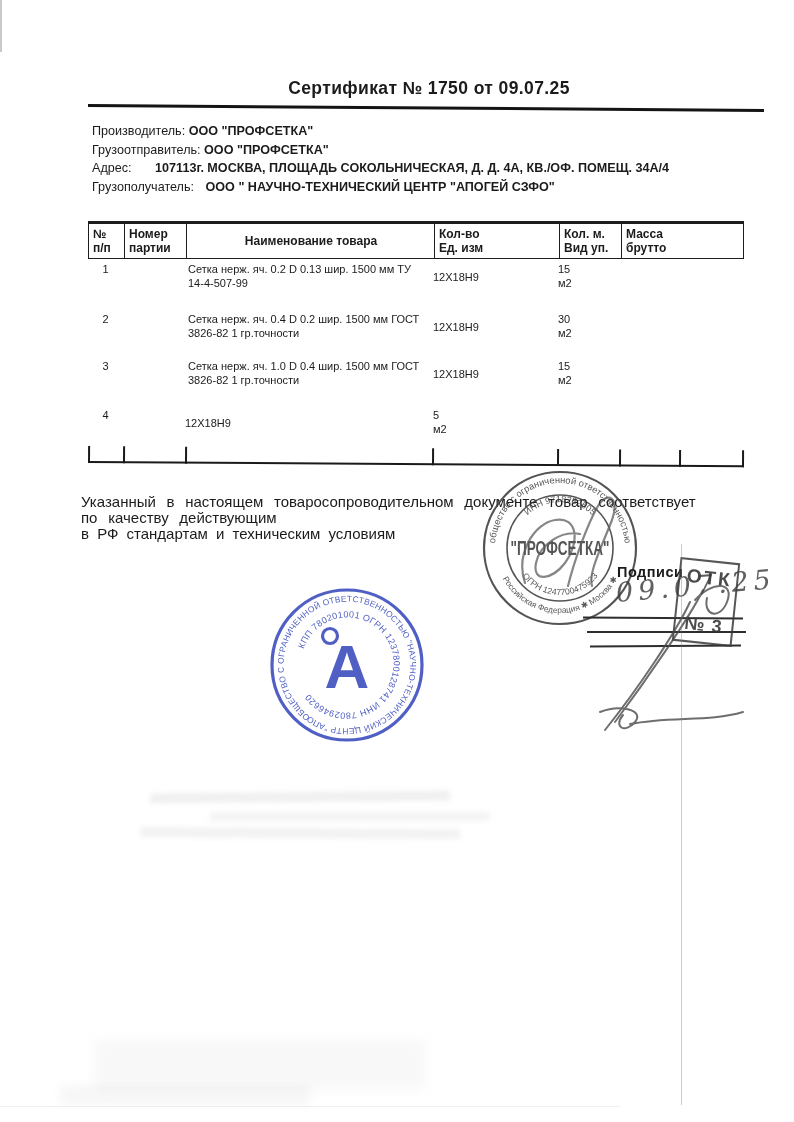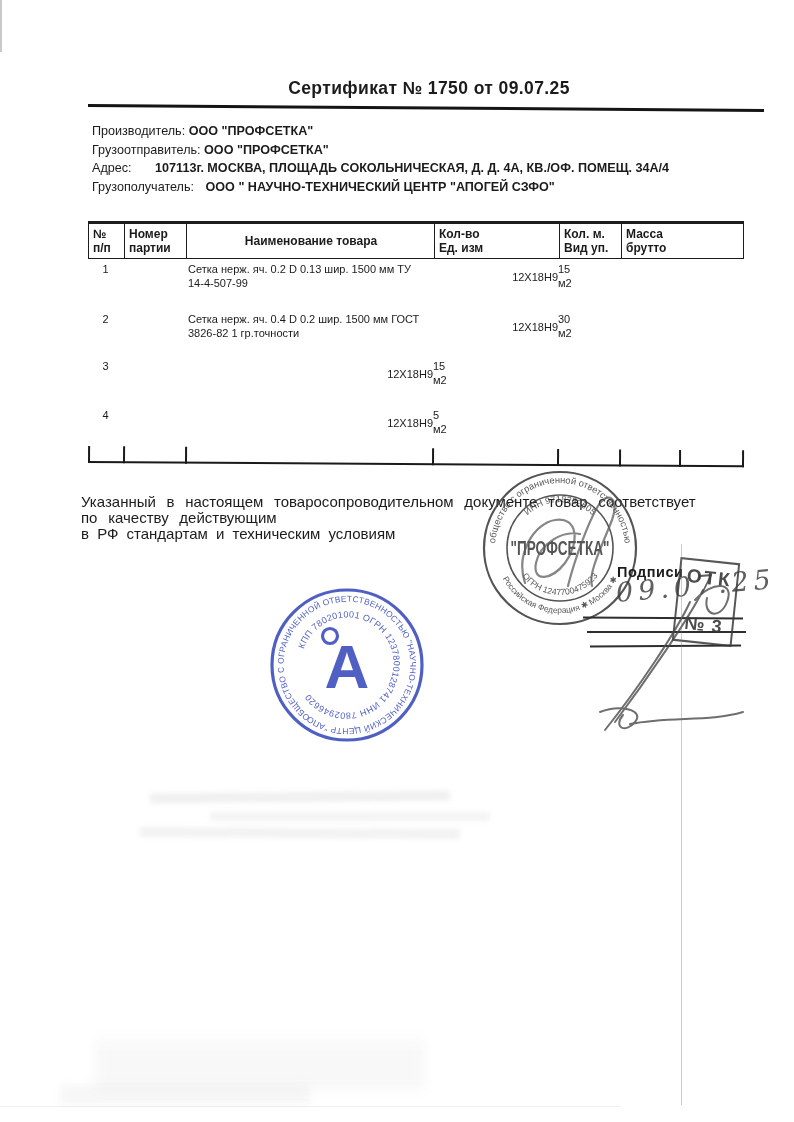--- a/index.html
+++ b/index.html
@@ -25,21 +25,21 @@
          border:1.7px solid #1d1d1d;border-top-width:3.2px;}
   .thc{display:flex;flex-direction:column;justify-content:center;font-weight:bold;font-size:12px;
        line-height:13.5px;padding:1px 3px 0 4px;box-sizing:border-box;}
   .thc + .thc{border-left:1.7px solid #1d1d1d;}
   .thc.center{text-align:right;align-items:center;}
   .thc span:empty{display:none;}
   .trow{position:absolute;left:88px;width:656px;height:48px;font-size:11px;line-height:13.5px;}
   .tc{padding-top:2px;box-sizing:border-box;}
   .tc.num{text-align:center;}
   .tc.name{padding-left:3px;padding-right:10px;}
-  .tc.mark{text-align:right;padding-top:10px;}
+  .tc.mark{text-align:left;padding-top:10px;}
   .tc.qty{}
   .tbot{position:absolute;left:88px;top:444px;width:656px;height:19px;
         transform:rotate(.38deg);transform-origin:left bottom;}
   .tbot .base{position:absolute;left:0;bottom:0;width:100%;height:2px;background:#1a1a1a;}
   .tbot .tick{position:absolute;bottom:0;width:1.6px;height:17px;background:#1a1a1a;}
 
   
   .legal{position:absolute;left:81px;top:494px;width:618px;font-size:15px;line-height:16px;}
   .legal p{margin:0;}
   .ws-a{word-spacing:6.5px;}
@@ -154,20 +154,21 @@
     <div class="tc qty">
         <div>30</div>
         <div>м2</div>
       </div>
     <div class="tc"></div>
     <div class="tc"></div>
   </div>
   <div class="trow tgrid" style="top:358px;">
     <div class="tc num">3</div>
     <div class="tc"></div>
+    <div class="tc name">Сетка нерж. яч. 1.0 D 0.4 шир. 1500 мм ГОСТ 3826-82 1 гр.точности</div>
     <div class="tc mark">12Х18Н9</div>
     <div class="tc qty">
         <div>15</div>
         <div>м2</div>
       </div>
     <div class="tc"></div>
     <div class="tc"></div>
   </div>
   <div class="trow tgrid" style="top:407px;">
     <div class="tc num">4</div>

